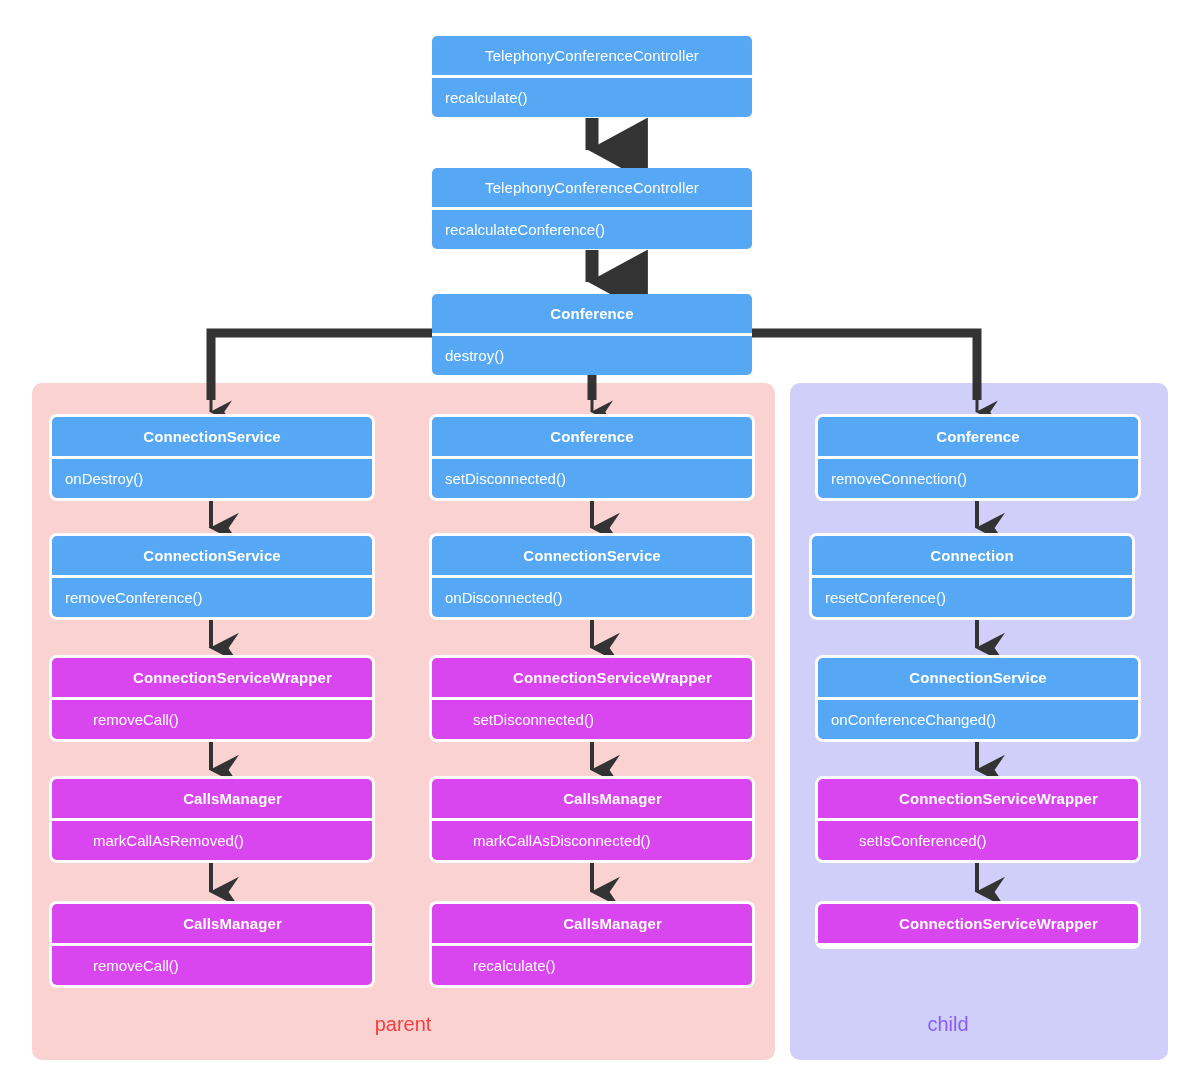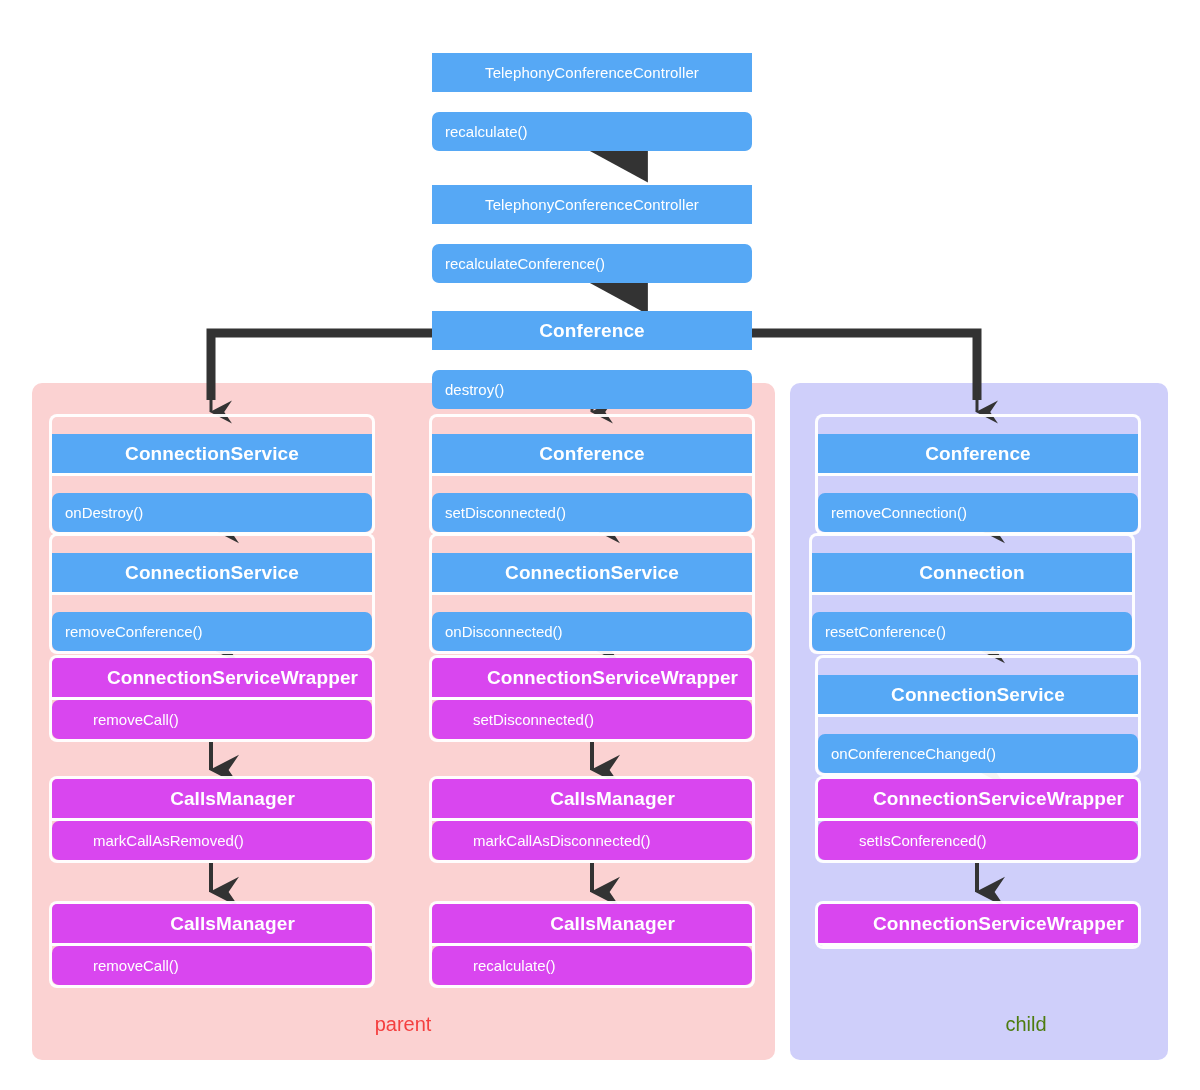--- a/index.html
+++ b/index.html
@@ -20,51 +20,50 @@
   .panel-child  { left: 790px; top: 383px; width: 378px; height: 677px; background: #cfcffa; }
 
   .panel-label {
     position: absolute;
     font-size: 20px;
     font-weight: normal;
     text-align: center;
     width: 200px;
   }
   .panel-label.parent { left: 303px; top: 1013px; color: #f43f3f; }
-  .panel-label.child  { left: 926px; top: 1013px; color: #4d7c0f; }
+  .panel-label.child  { left: 848px; top: 1013px; color: #8b5cf6; }
 
   
   .node {
     position: absolute;
     width: 320px;
     border-radius: 5px;
     overflow: hidden;
     box-shadow: 0 0 0 3px rgba(255,255,255,0.95);
   }
   .node.plain { box-shadow: none; }
   .node .title {
     height: 39px;
     line-height: 39px;
     text-align: center;
-    font-size: 19px;
+    font-size: 15px;
     font-weight: bold;
     color: #ffffff;
     letter-spacing: .1px;
   }
   .node .title.light { font-weight: normal; font-size: 15px; }
   .node .sep { height: 3px; background: #ffffff; }
   .node .method {
     height: 39px;
     line-height: 39px;
     padding-left: 13px;
     font-size: 15px;
     color: #ffffff;
-    border-radius: 7px;
-  }
-  .blue  .title, .blue  .method { background: #56a8f5; margin-top: 17px; }
+  }
+  .blue  .title, .blue  .method { background: #56a8f5; }
   .purple .title, .purple .method { background: #d946ef; padding-left: 41px; }
 
   
   #wires { position: absolute; left: 0; top: 0; width: 1200px; height: 1090px; pointer-events: none; }
 </style>
 </head>
 <body>
 
 <div id="stage">
 

